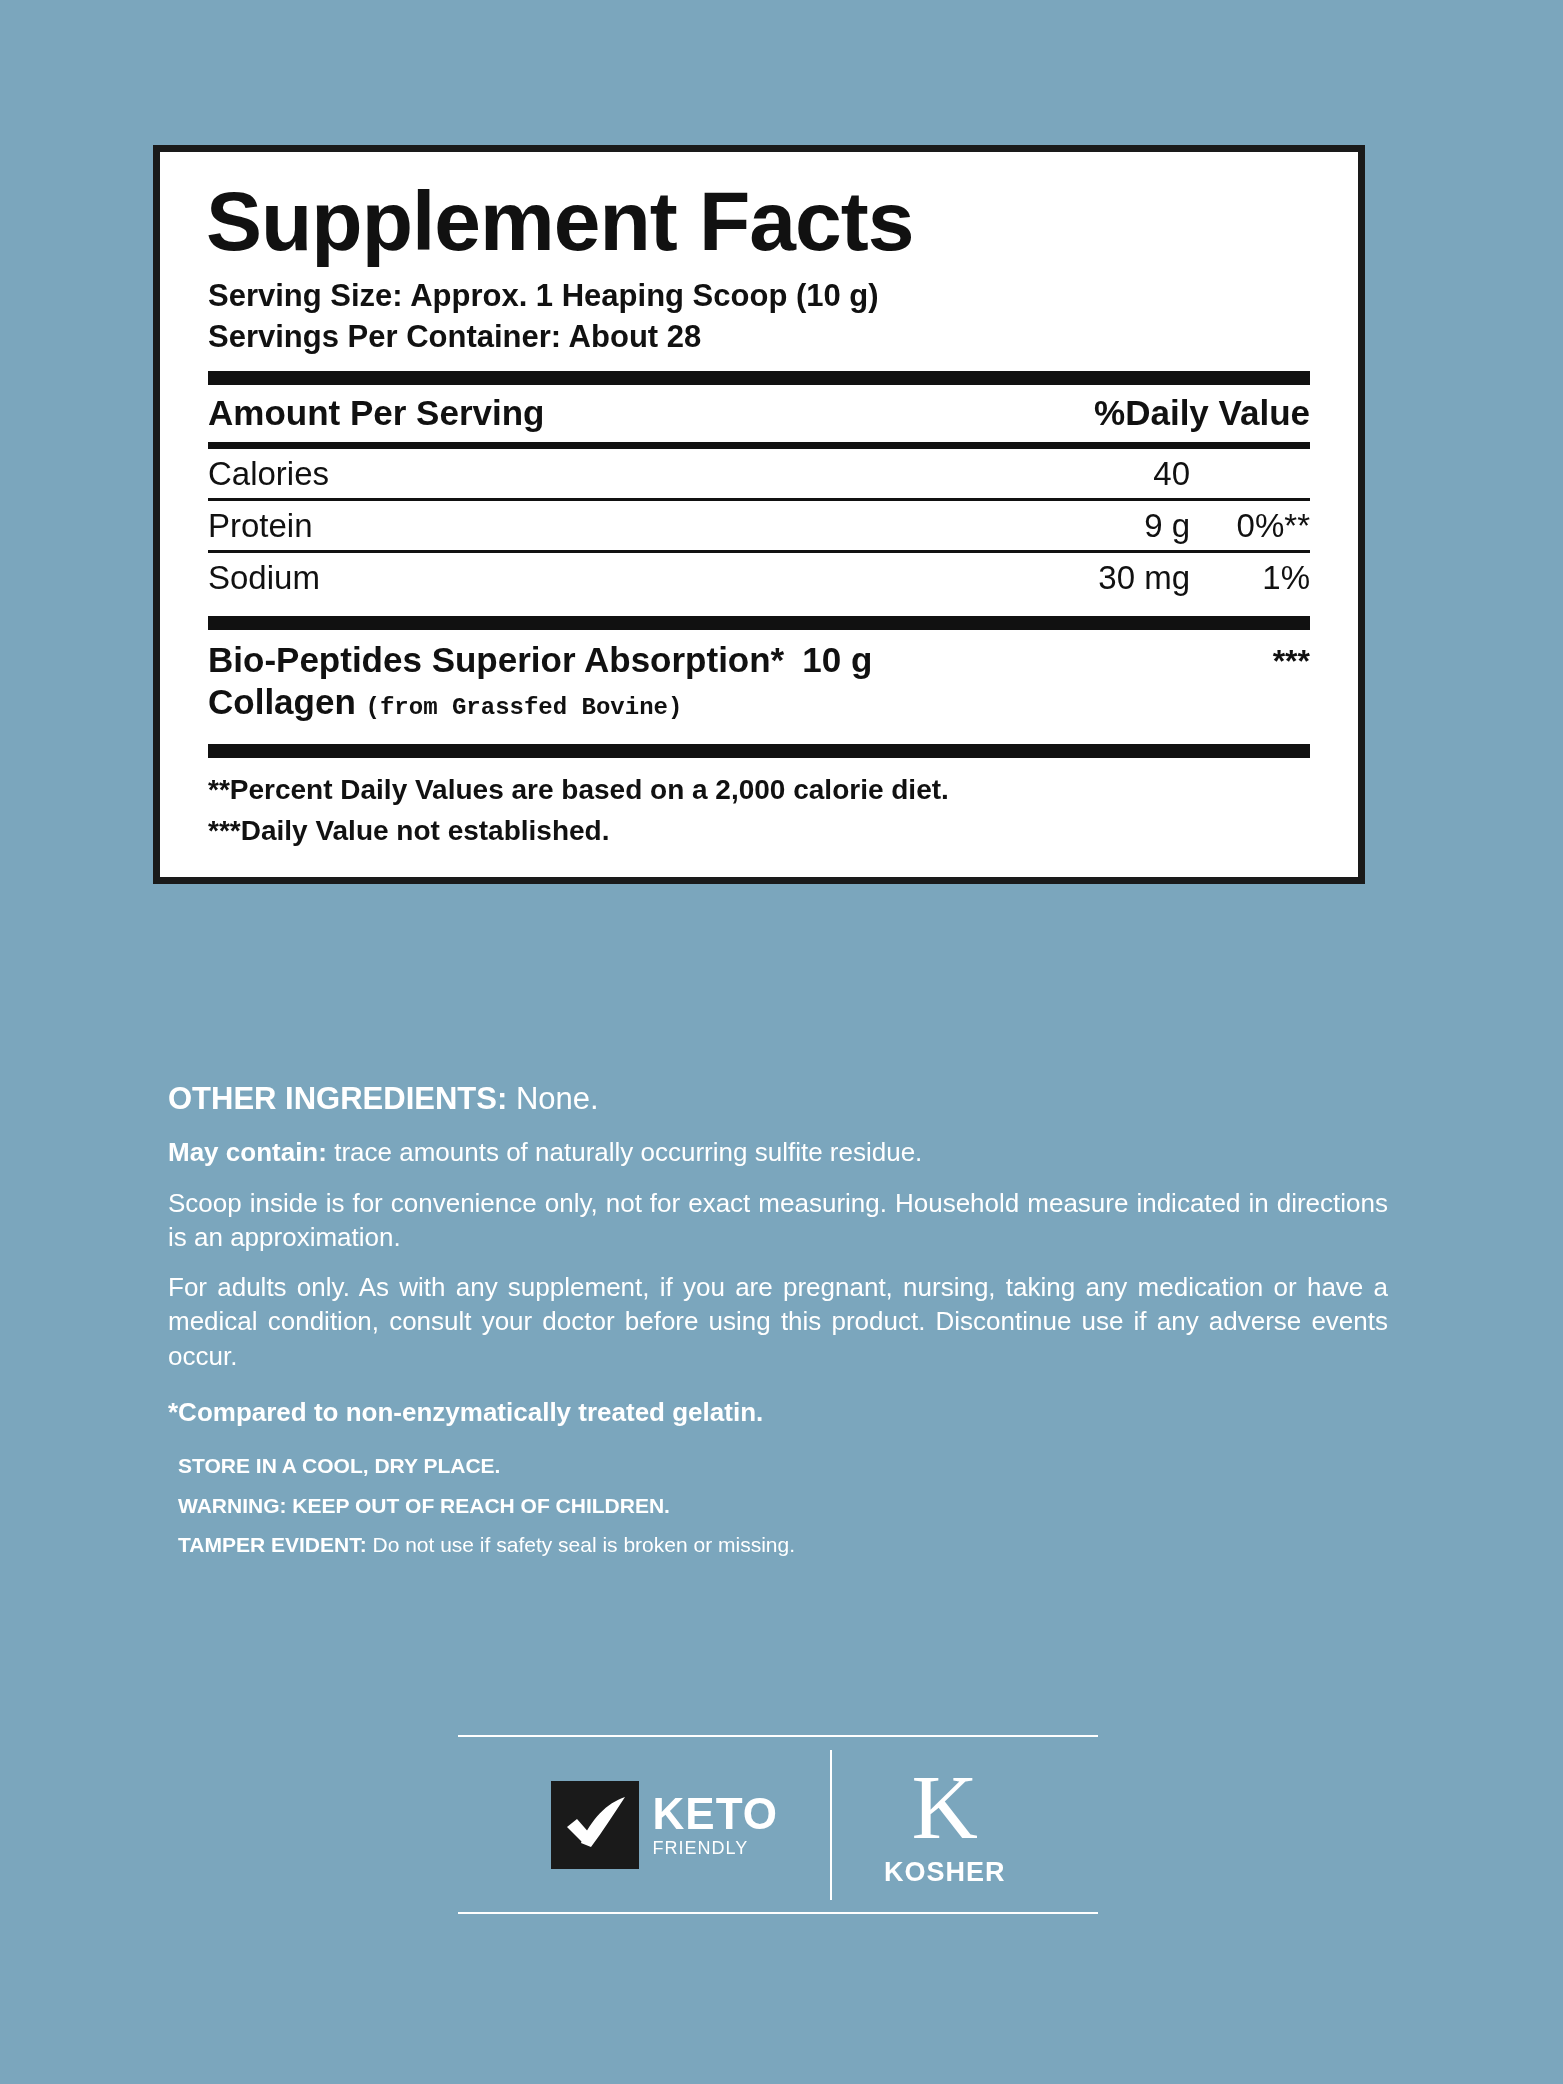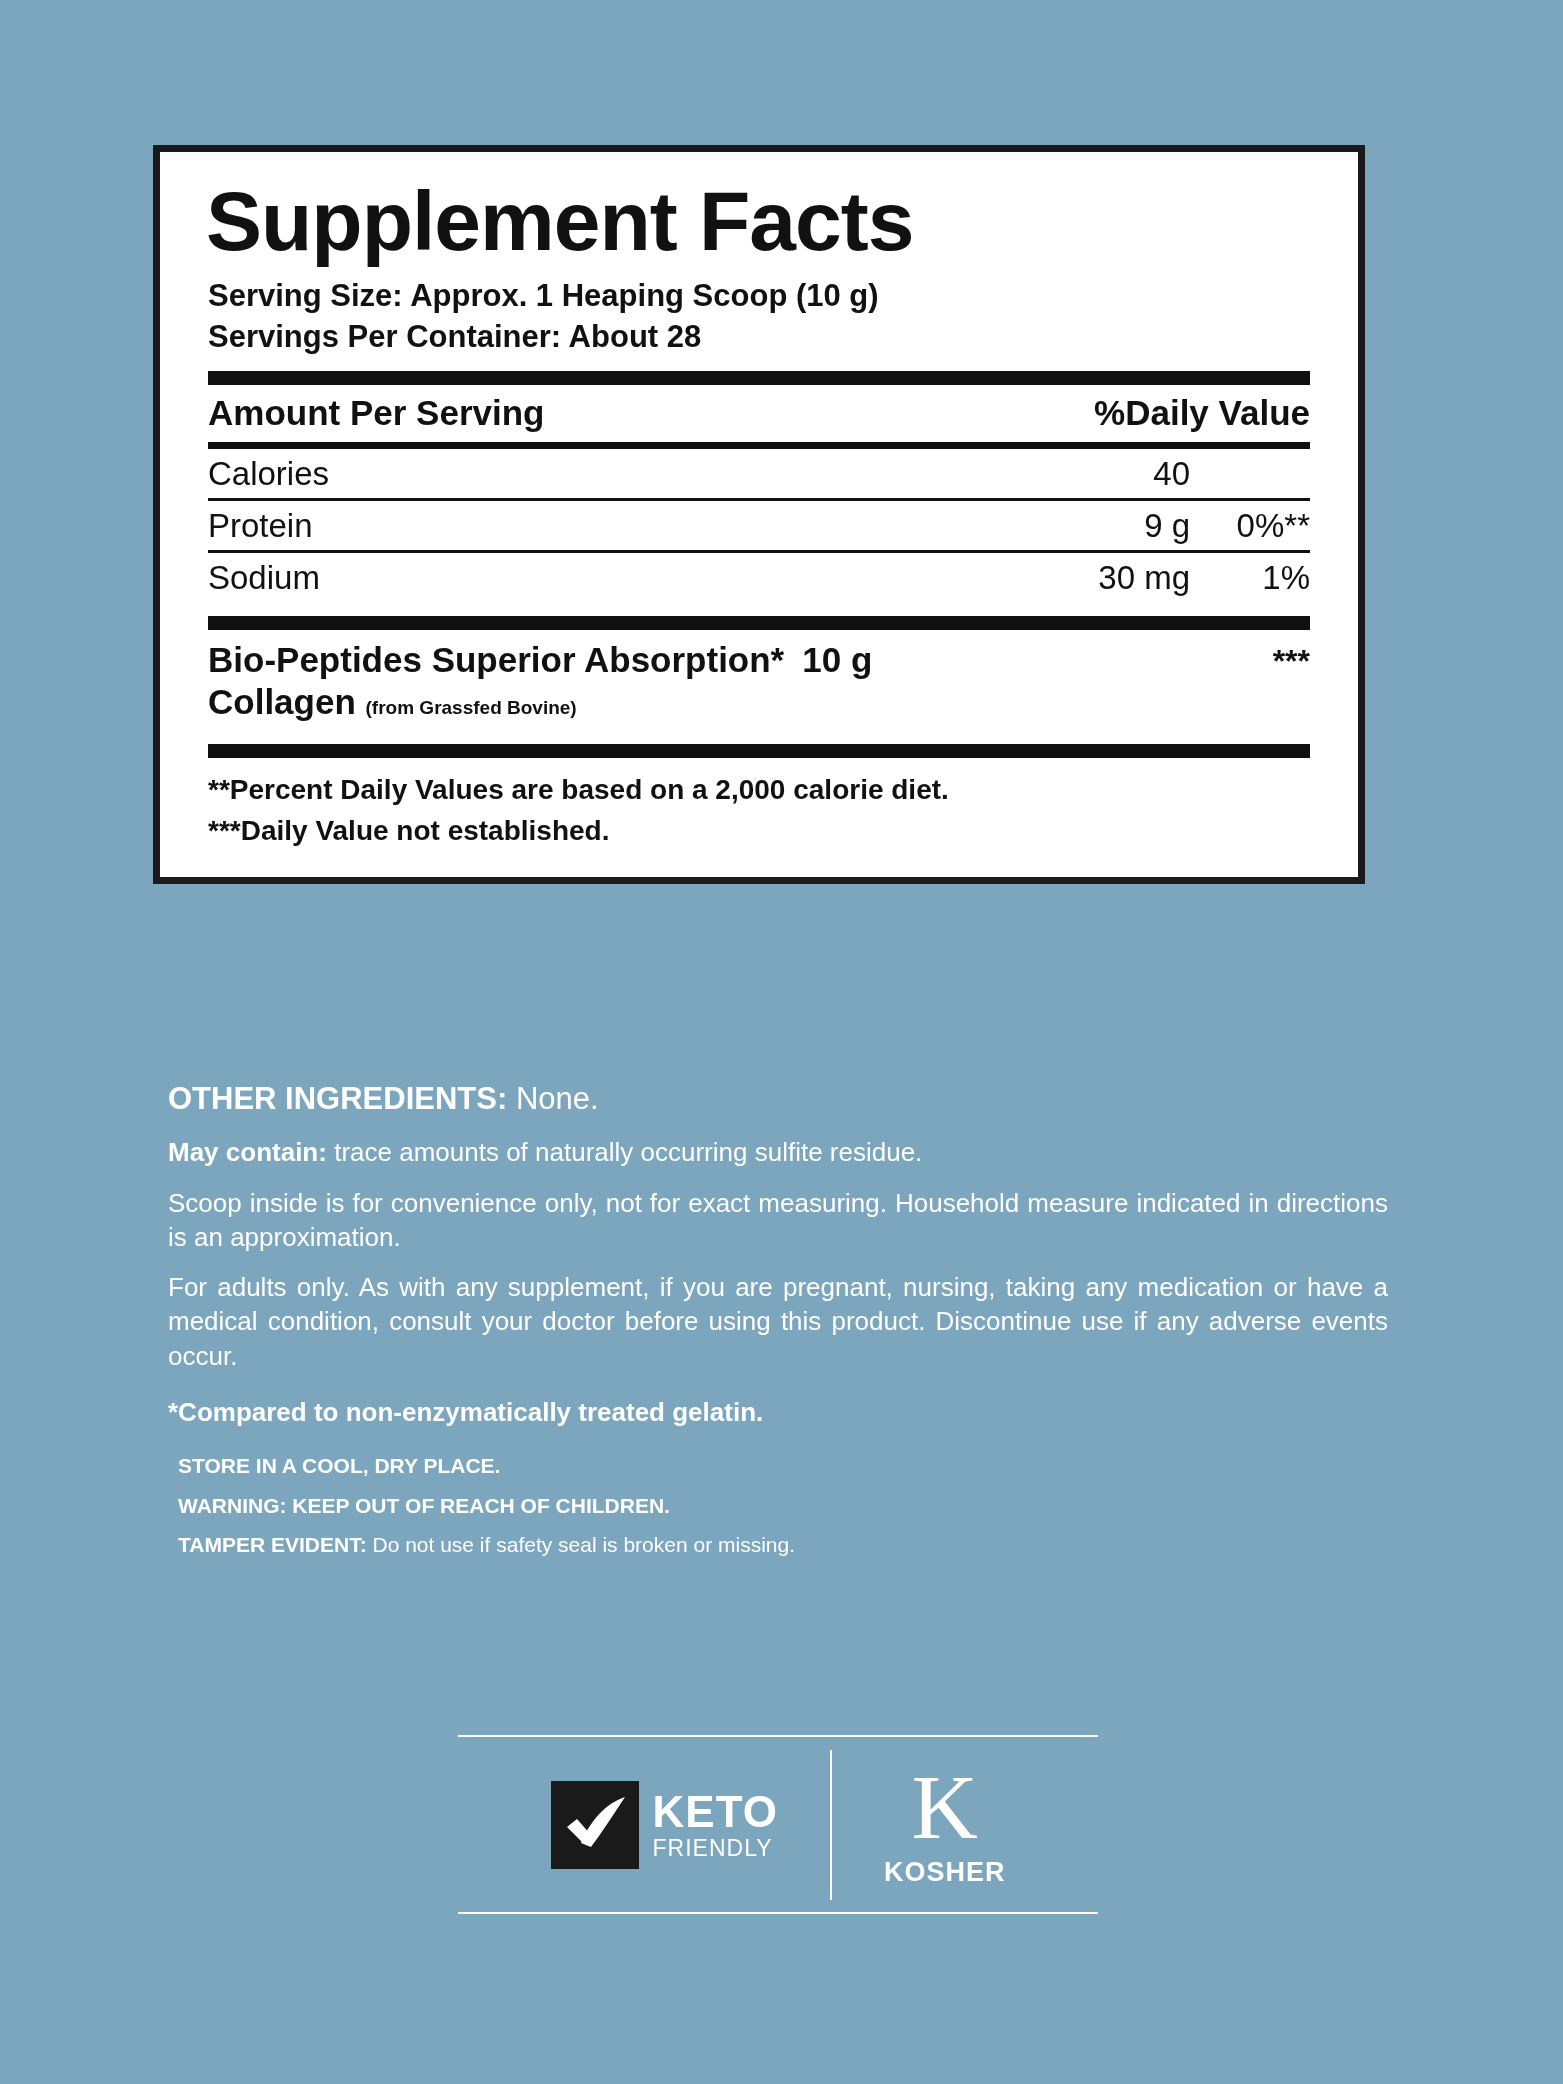--- a/index.html
+++ b/index.html
@@ -114,22 +114,23 @@
     text-align: right;
     font-size: 32px;
     font-weight: bold;
   }
   .blend-line2 {
     font-size: 35px;
     font-weight: bold;
     margin-top: 2px;
   }
   .blend-line2 .sub {
-    font-size: 19px;
-    font-weight: bold;
+    font-size: 24px;
+    font-weight: bold;
+    font-family: Liberation Mono, monospace;
   }
 
   .footnotes {
     margin: 12px 18px 0 18px;
     font-size: 28px;
     font-weight: bold;
     color: #111;
     line-height: 1.45;
   }
 
@@ -208,21 +209,21 @@
     line-height: 1;
   }
   .keto-text .k1 {
     font-size: 44px;
     font-weight: bold;
     letter-spacing: 1px;
     display: block;
     color: #ffffff;
   }
   .keto-text .k2 {
-    font-size: 23px;
+    font-size: 18px;
     display: block;
     color: #ffffff;
     letter-spacing: 1px;
     margin-top: 3px;
   }
   .divider-v {
     width: 2px;
     height: 150px;
     background: #ffffff;
     margin: 0 52px;

